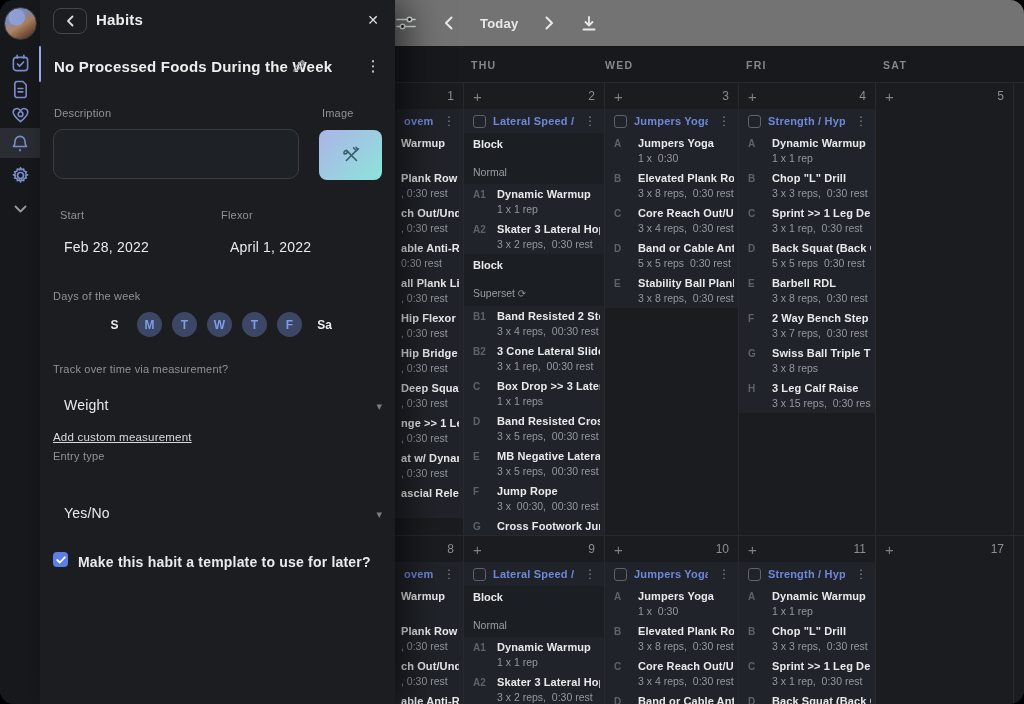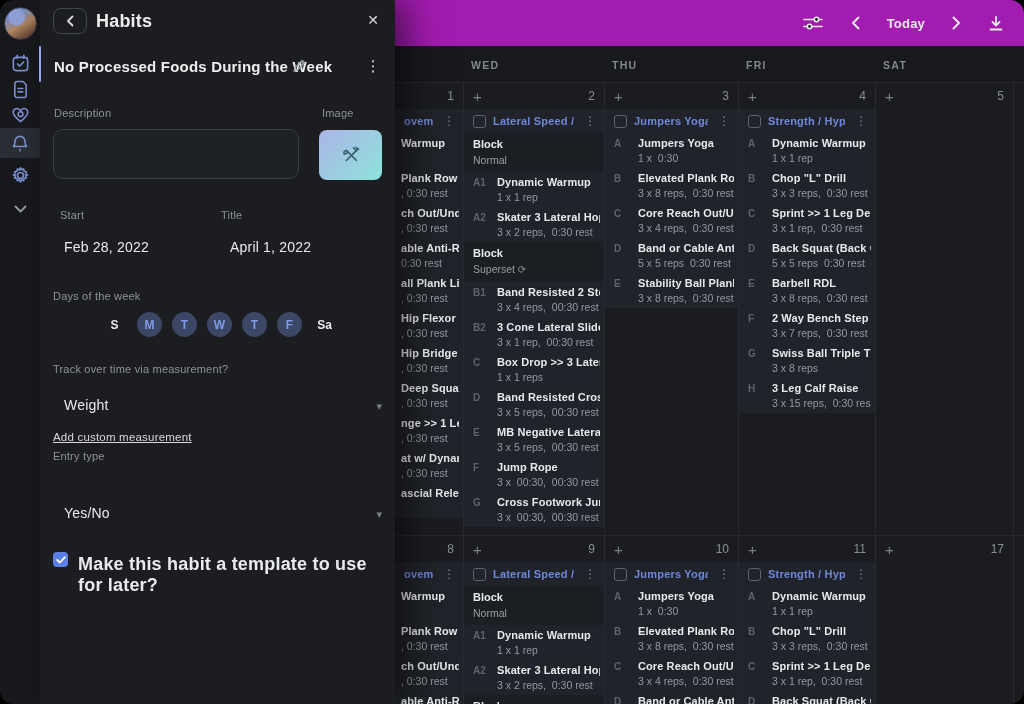--- a/index.html
+++ b/index.html
@@ -14,59 +14,59 @@
     border:1px solid #3a3d45;}
   .nav-ic{width:40px;height:26px;display:flex;align-items:center;justify-content:center;flex:none;}
   .nav-ic svg{display:block;}
   .nav-active{background:#2b2e35;height:30px;}
   .active-line{position:absolute;left:39px;top:46px;width:2px;height:36px;background:#95a8ee;border-radius:2px;z-index:40;}
 
   
   .panel{position:absolute;left:40px;top:0;width:355px;height:100%;background:#1b1d21;z-index:30;box-shadow:12px 0 34px rgba(0,0,0,.55);}
   .p-abs{position:absolute;}
   .back-btn{left:13px;top:8px;width:32px;height:24px;border:1px solid #43464c;border-radius:8px;display:flex;align-items:center;justify-content:center;cursor:pointer;}
-  .panel-title{left:56px;top:11px;font-size:18px;font-weight:700;color:#eceded;letter-spacing:.2px;}
+  .panel-title{left:56px;top:11px;font-size:15px;font-weight:700;color:#eceded;letter-spacing:.2px;}
   .close-x{left:322px;top:9px;width:22px;height:22px;color:#d9dadc;font-size:14px;display:flex;align-items:center;justify-content:center;}
   .habit-title{left:14px;top:58px;font-size:15px;font-weight:700;color:#eceded;letter-spacing:.2px;}
   .pencil{left:252px;top:58px;}
   .kebab-w{left:322px;top:56px;width:22px;height:20px;color:#e4e5e7;font-size:15px;display:flex;align-items:center;justify-content:center;}
   .lbl{font-size:11px;color:#8f9297;letter-spacing:.2px;}
   .val{font-size:14px;color:#e9eaec;letter-spacing:.2px;}
   .desc-box{left:13px;top:129px;width:246px;height:50px;background:#1e2125;border:1px solid #3a3d43;border-radius:10px;color:#e9eaec;font-size:12px;resize:none;outline:none;padding:8px;box-sizing:border-box;font-family:"Liberation Sans",sans-serif;}
   .img-thumb{left:279px;top:130px;width:63px;height:50px;border-radius:8px;background:linear-gradient(135deg,#abb4e6 0%,#9fc9e2 45%,#8ce4da 100%);display:flex;align-items:center;justify-content:center;}
   .days-row{left:62px;top:312px;display:flex;align-items:center;gap:10px;}
   .day-pill{width:25px;height:25px;display:flex;align-items:center;justify-content:center;font-size:12px;font-weight:700;color:#e9eaec;}
   .day-on{background:#3b4764;border-radius:50%;color:#7f9ce8;}
   .select-row{display:flex;align-items:flex-end;justify-content:space-between;width:318px;}
   .chev-d{color:#7a7d83;font-size:11px;}
   .link{font-size:11.5px;color:#d9dadc;text-decoration:underline;letter-spacing:.2px;}
   .cb{left:13px;top:552px;width:15px;height:15px;background:#5b7fe6;border-radius:4px;display:flex;align-items:center;justify-content:center;}
-  .cb-label{left:38px;top:554px;font-size:18px;font-weight:700;color:#e9eaec;letter-spacing:.2px;}
+  .cb-label{left:38px;top:554px;font-size:14px;font-weight:700;color:#e9eaec;letter-spacing:.2px;}
 
   
-  .cal-toolbar{position:absolute;left:395px;top:0;right:0;height:46px;display:flex;align-items:center;justify-content:flex-end;gap:27px;padding-right:20px;background:#a21caf;}
+  .cal-toolbar{position:absolute;left:395px;top:0;right:0;height:46px;display:flex;align-items:center;gap:27px;padding-right:20px;background:#737373;}
   .tb-btn{display:flex;align-items:center;justify-content:center;color:#e8e9eb;}
   .today{font-size:13px;font-weight:700;color:#e8e9eb;letter-spacing:.2px;}
   .day-names{position:absolute;left:395px;top:46px;right:0;height:36px;display:flex;background:#17191c;}
   .day-name{padding:13px 0 0 8px;font-size:10.5px;font-weight:700;color:#84878d;letter-spacing:1.3px;box-sizing:border-box;flex:none;}
   .cal-grid{position:absolute;left:395px;top:82px;right:0;bottom:0;overflow:hidden;}
   .cal-row{display:flex;overflow:hidden;}
   .cal-cell{position:relative;border-left:1px solid #27292e;border-top:1px solid #27292e;background:#1a1c20;overflow:hidden;display:flex;flex-direction:column;box-sizing:border-box;flex:none;}
   .cal-cell.first{border-left:none;}
   .cell-head{height:26px;display:flex;align-items:center;justify-content:space-between;padding:0 9px;flex:none;}
   .plus{color:#7c7f85;font-size:15px;line-height:15px;cursor:pointer;}
   .date-n{color:#8a8d93;font-size:12px;}
   .card{background:#202329;}
   .card-head{height:24px;display:flex;align-items:center;gap:7px;padding:0 5px 0 9px;}
   .cbox{width:13px;height:13px;border:1.5px solid #5f6269;border-radius:3px;flex:none;box-sizing:border-box;}
   .card-title{color:#6f87d8;font-size:11px;font-weight:700;flex:1;white-space:nowrap;overflow:hidden;letter-spacing:.2px;}
   .kebab{color:#85888e;font-size:12px;flex:none;padding:0 3px;}
   .block-row{background:#1b1e22;padding:5px 9px 6px;}
   .block-title{color:#e8e9eb;font-size:11px;font-weight:700;line-height:13px;}
-  .block-sub{color:#9a9da3;font-size:10.5px;line-height:12px;margin-top:3px;}
+  .block-sub{color:#9a9da3;font-size:10.5px;line-height:12px;margin-top:15px;}
   .loop{color:#8a8d93;font-size:10px;}
   .ex-row{display:flex;padding:4px 4px 4px 9px;}
   .trunc .ex-row{padding-left:6px;}
   .ex-tag{width:24px;flex:none;color:#5f6268;font-size:10px;font-weight:700;padding-top:1px;}
   .ex-body{min-width:0;}
   .ex-name{color:#e8e9eb;font-size:11px;font-weight:700;line-height:13px;white-space:nowrap;overflow:hidden;letter-spacing:.1px;}
   .ex-detail{color:#95989e;font-size:10.5px;line-height:12px;margin-top:2px;white-space:pre;overflow:hidden;}
 </style>
 </head>
 <body>
@@ -97,22 +97,22 @@
       <svg width="16" height="17" viewBox="0 0 16 17" fill="none" stroke="#e8e9eb" stroke-width="1.8" stroke-linecap="round" stroke-linejoin="round">
         <line x1="8" y1="2" x2="8" y2="10"></line>
           <polyline points="4.5,7 8,10.5 11.5,7"></polyline>
           <line x1="2.5" y1="14.5" x2="13.5" y2="14.5"></line>
       </svg>
     </span>
   </div>
 
   <div class="day-names">
       <div class="day-name" style="width: 68px;"></div>
+      <div class="day-name" style="width: 134px;">THU</div>
       <div class="day-name" style="width: 141px;">WED</div>
-      <div class="day-name" style="width: 134px;">THU</div>
       <div class="day-name" style="width: 137px;">FRI</div>
       <div class="day-name" style="width: 138px;">SAT</div>
       <div class="day-name" style="width: 11px;"></div>
     </div>
   <div class="cal-grid">
       <div class="cal-row" style="height: 453px;">
         <div class="cal-cell first trunc" style="width: 68px;">
           <div class="cell-head">
             <span class="plus" style="visibility: hidden;">+</span>
             <span class="date-n">1</span>
@@ -637,21 +637,21 @@
       <svg width="26" height="22" viewBox="0 0 28 24" fill="none" stroke="#35606b" stroke-width="1.7" stroke-linecap="round" stroke-linejoin="round">
         <path d="M9 7 L20 18"></path>
         <path d="M9 7 q-3.2 0.6 -2.6 3.6 q3 0.8 3.8 -2.4"></path>
         <path d="M20 7 L9 18"></path>
         <path d="M16.8 4.2 l2.1 2.1 M19.5 3.6 l1.8 1.8 M22.2 5.2 l-2.2 2.2"></path>
       </svg>
     </div>
 
     <div class="p-abs lbl" style="left:20px;top:209px">Start</div>
     <div class="p-abs val" style="left:24px;top:239px">Feb 28, 2022</div>
-    <div class="p-abs lbl" style="left:181px;top:209px">Title</div>
+    <div class="p-abs lbl" style="left:181px;top:209px">Flexor</div>
     <div class="p-abs val" style="left:190px;top:239px">April 1, 2022</div>
 
     <div class="p-abs lbl" style="left:13px;top:290px">Days of the week</div>
     <div class="p-abs days-row">
         <span class="day-pill">S</span>
         <span class="day-pill day-on">M</span>
         <span class="day-pill day-on">T</span>
         <span class="day-pill day-on">W</span>
         <span class="day-pill day-on">T</span>
         <span class="day-pill day-on">F</span>

